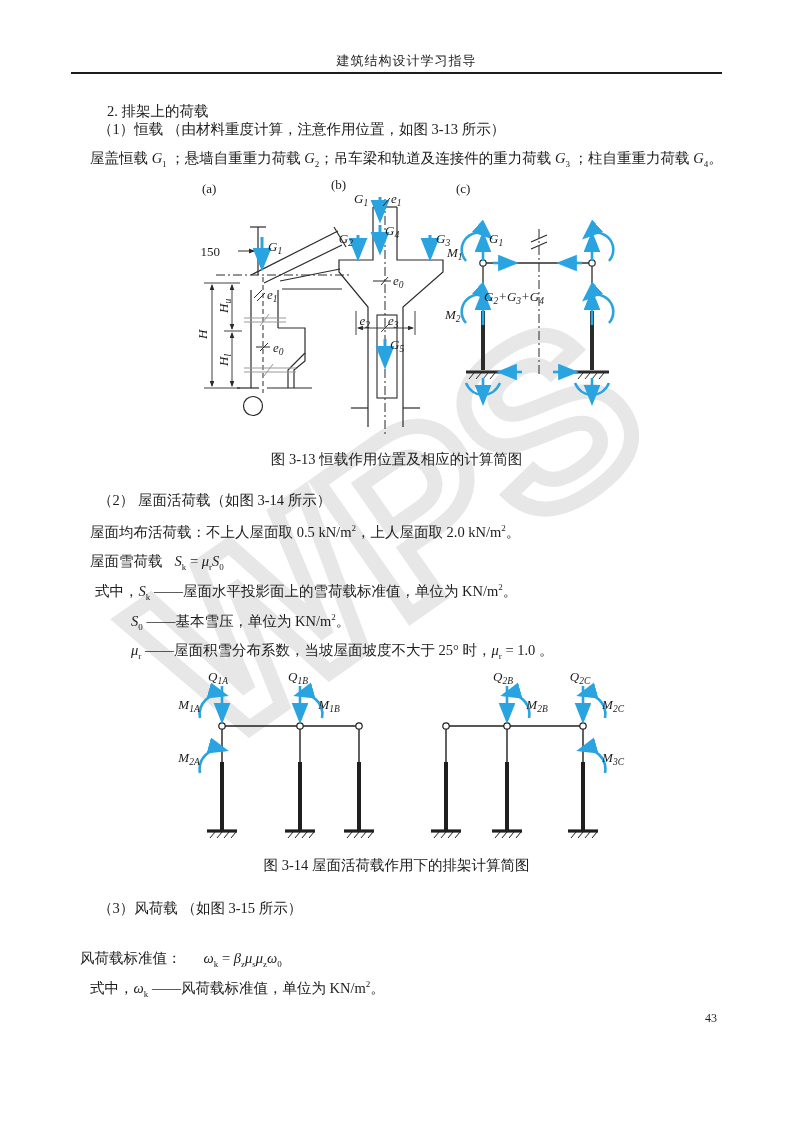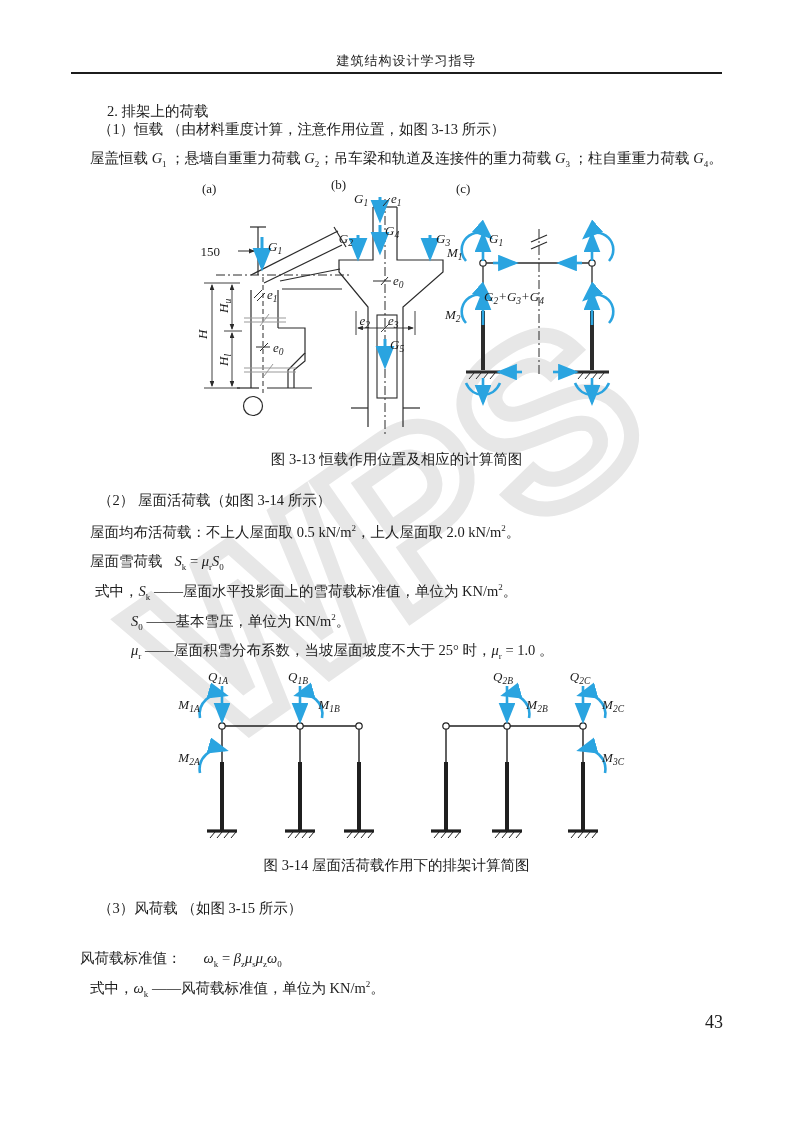--- a/index.html
+++ b/index.html
@@ -2,21 +2,21 @@
 <html><head>
 <meta charset="utf-8">
 <style>
   html,body{margin:0;padding:0;background:#9a9a9a;}
   .page{position:relative;width:793px;height:1122px;background:#ffffff;margin:0 auto;
         font-family:"Liberation Serif","DejaVu Serif",serif;color:#1c1c1c;overflow:hidden;}
   .t{position:absolute;white-space:nowrap;font-size:14.5px;z-index:2;line-height:1.25;}
   .center{left:0;right:0;text-align:center;}
   .hdr{font-size:13px;letter-spacing:1px;margin-left:20px;}
   .rule{position:absolute;left:71px;top:72px;width:651px;height:1.6px;background:#1c1c1c;z-index:2;}
-  .pageno{font-size:18px;}
+  .pageno{font-size:12px;}
   .v{font-style:italic;}
   sub{font-size:9px;line-height:0;}
   sup{font-size:9px;line-height:0;}
   .gap{display:inline-block;width:12px;}
   .fig{position:absolute;z-index:2;}
   .wm{position:absolute;left:50px;top:395px;width:680px;z-index:1;
       transform:rotate(-35deg);transform-origin:50% 50%;
       font-family:"Liberation Sans","DejaVu Sans",sans-serif;font-weight:bold;
       font-size:235px;text-align:center;letter-spacing:2px;
       color:#ffffff;-webkit-text-stroke:15px #e7e7e7;user-select:none;}

